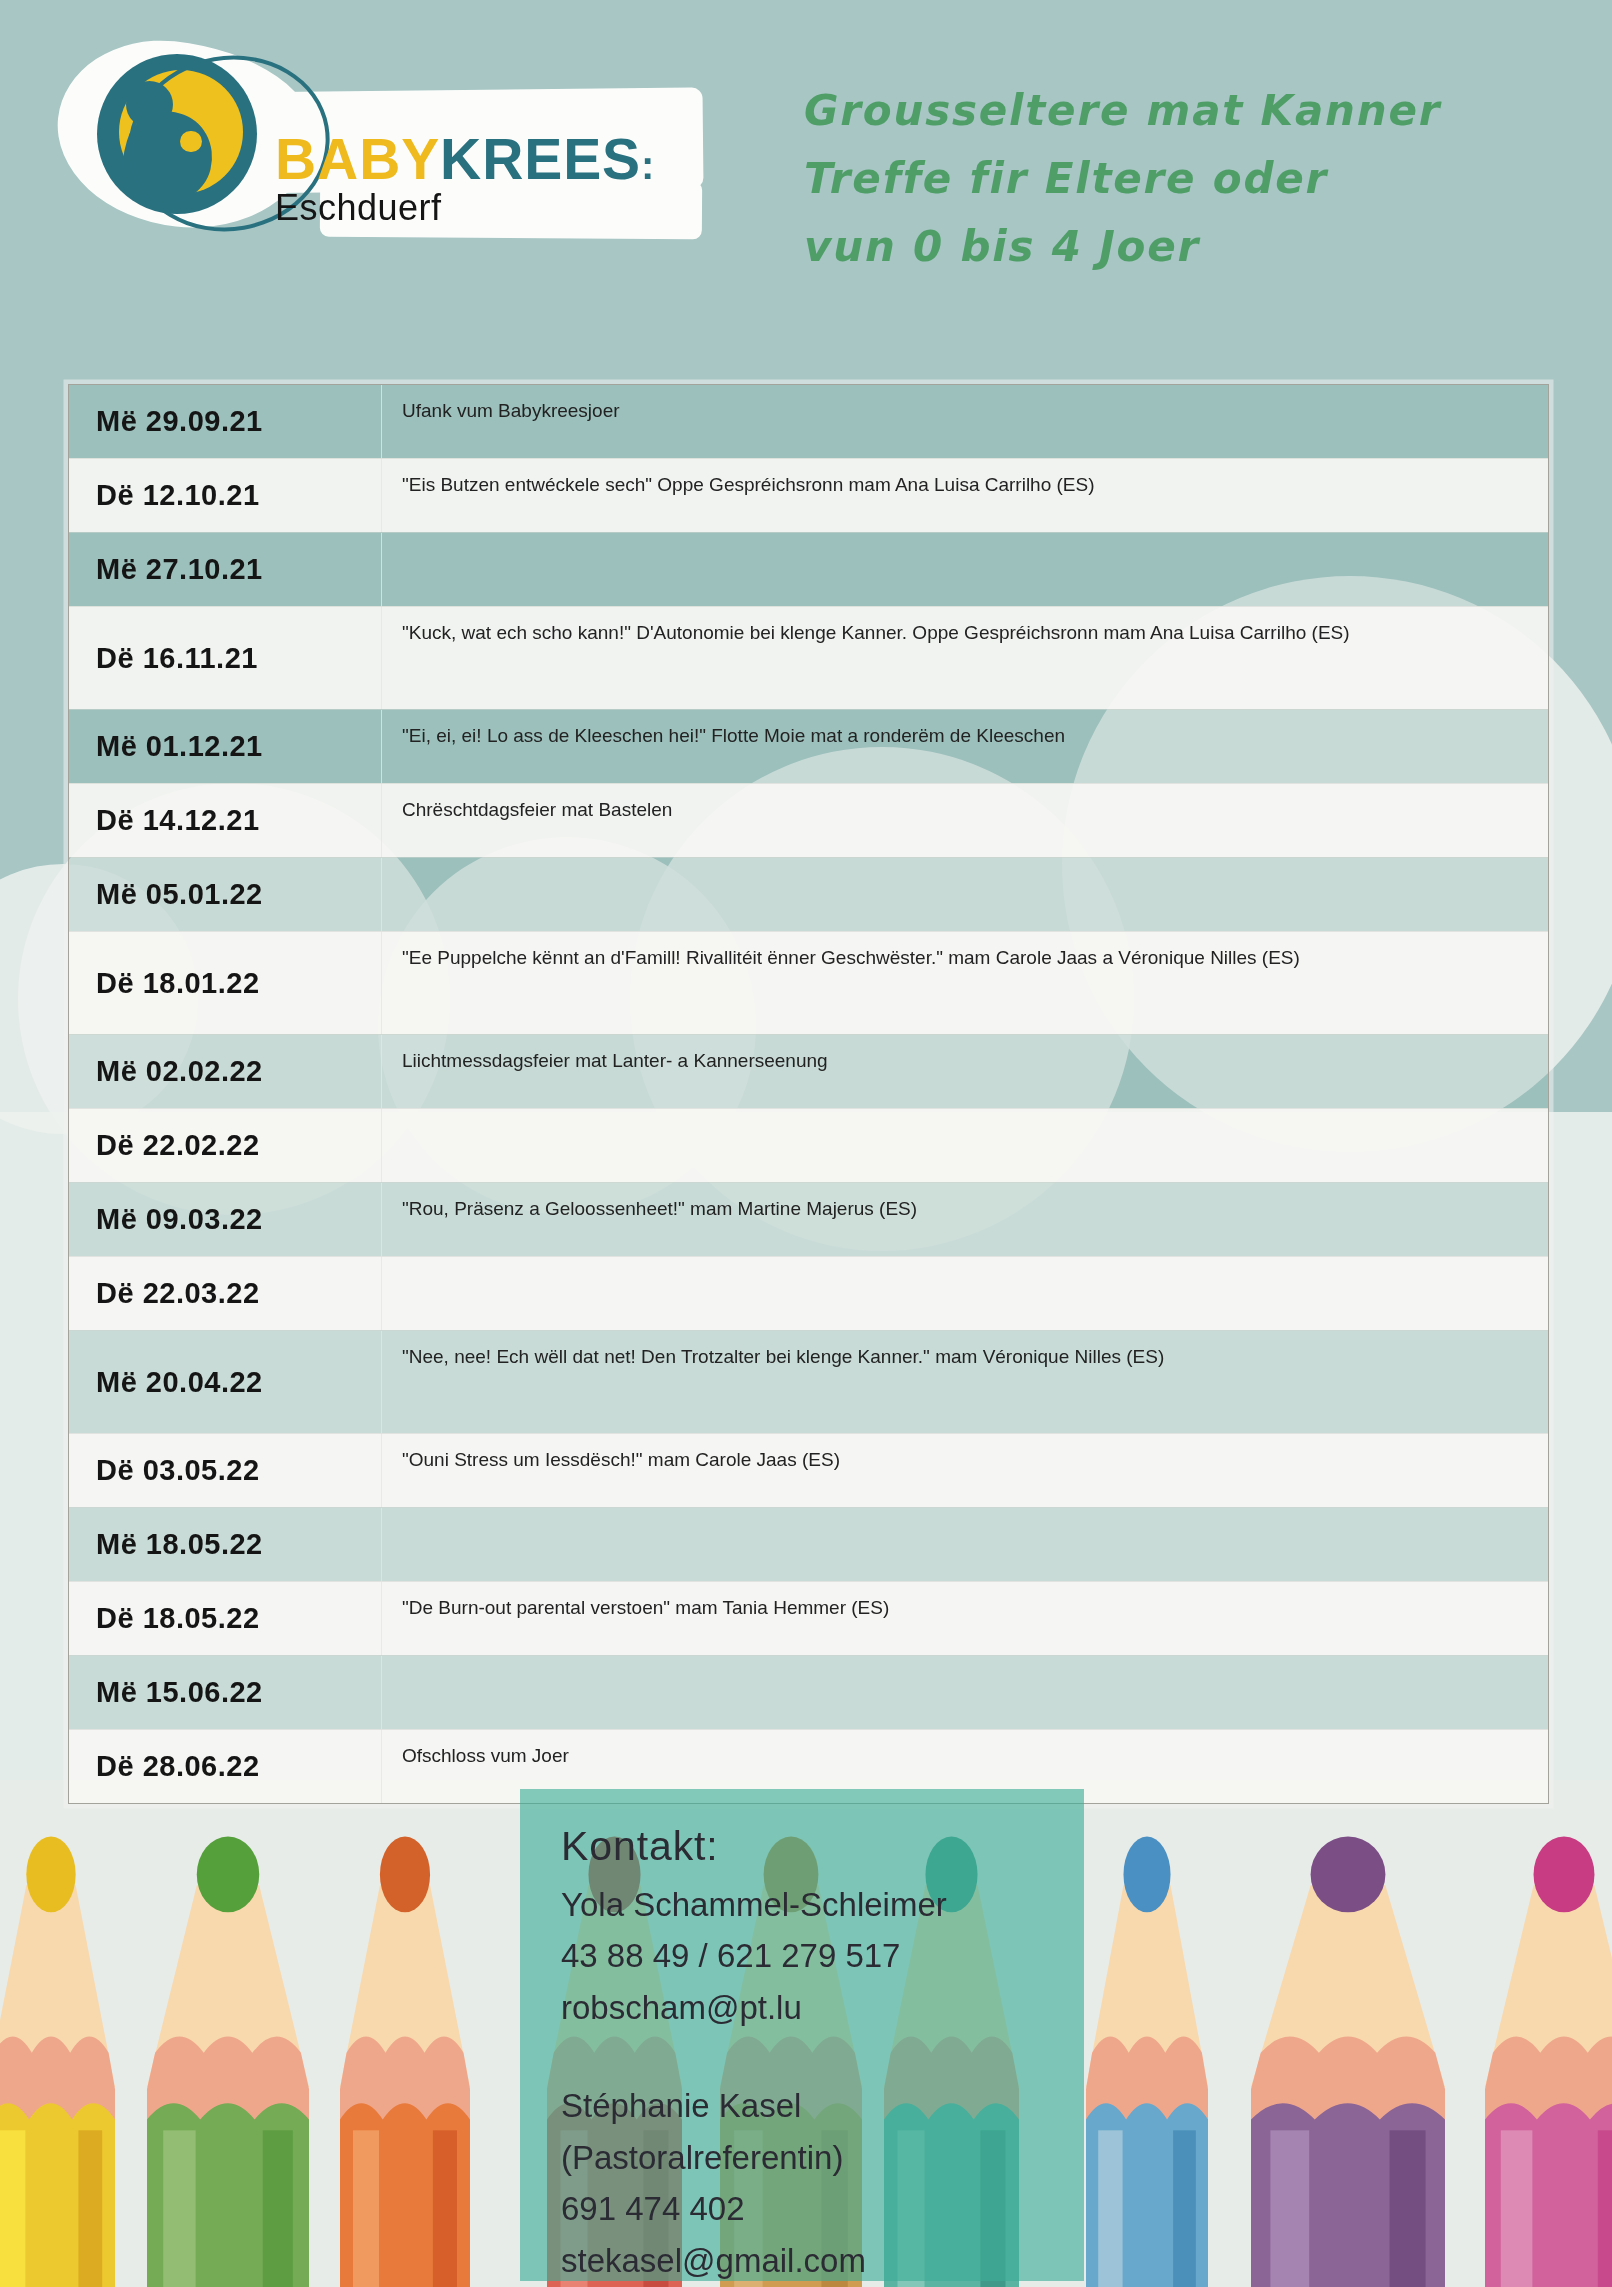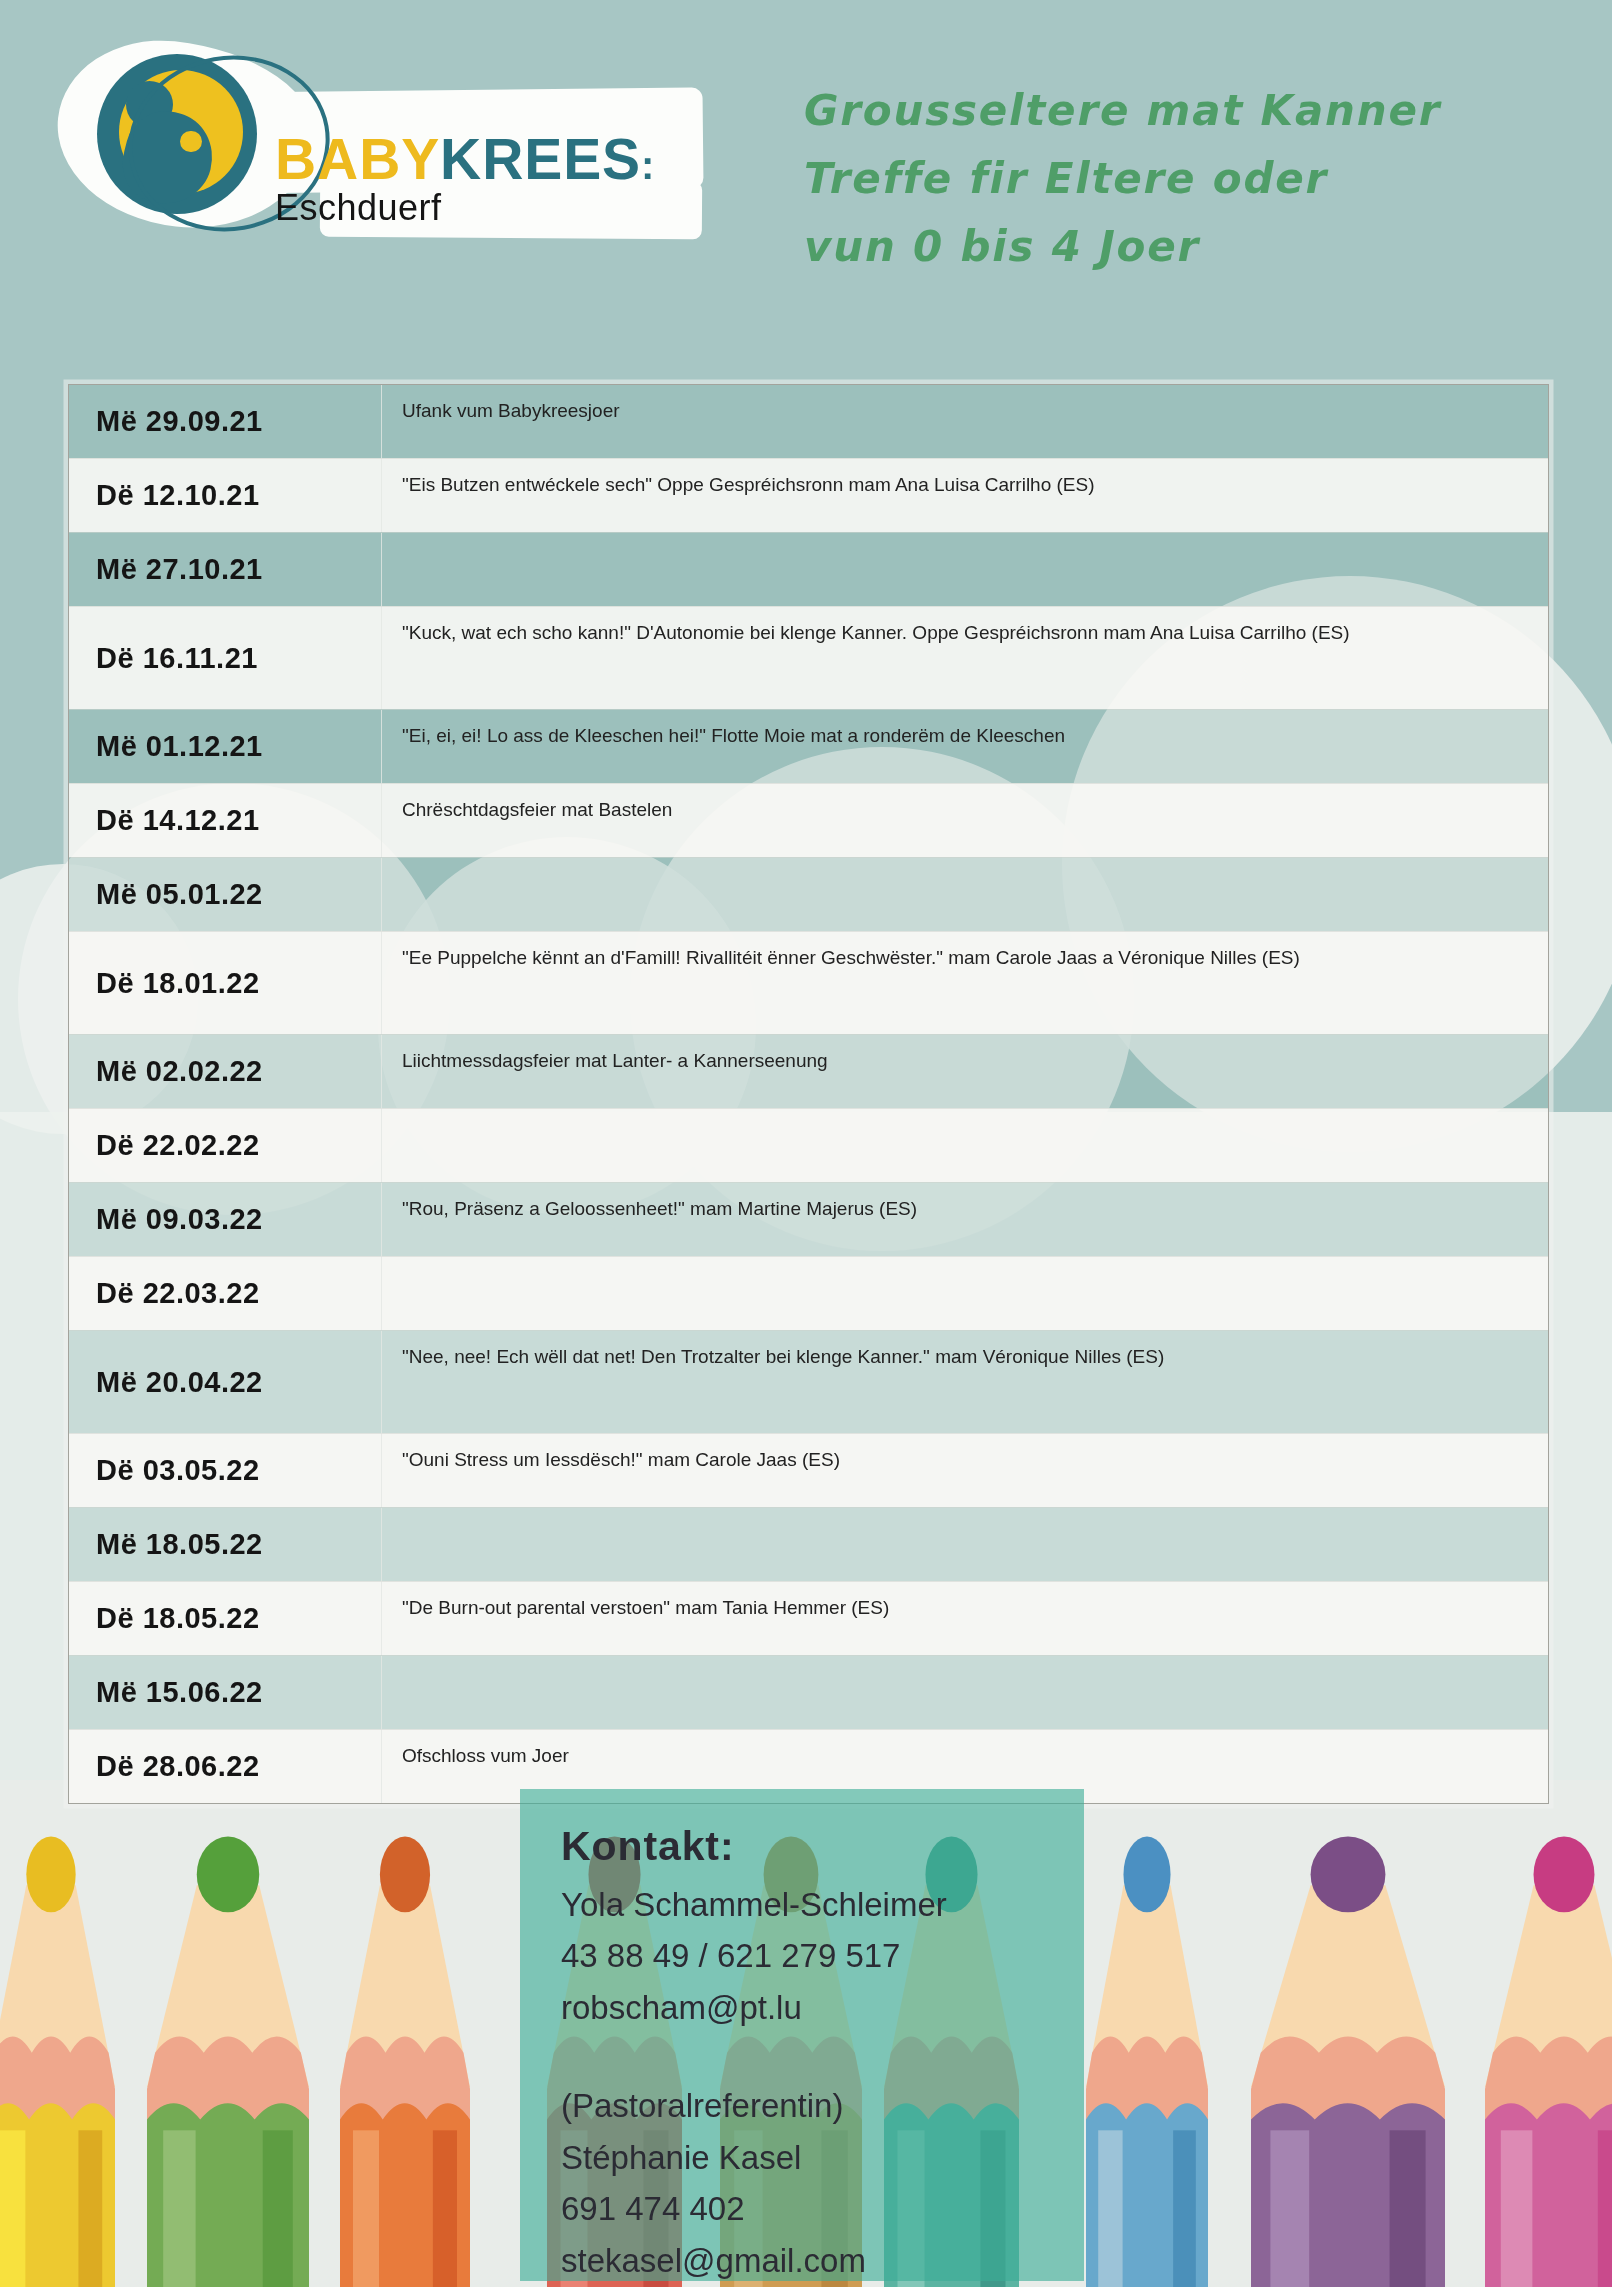--- a/index.html
+++ b/index.html
@@ -49,21 +49,21 @@
              padding-left:27px;border-right:1.8px solid rgba(228,231,228,.8);
              font-size:29px;font-weight:700;color:#151515;letter-spacing:0.5px;white-space:nowrap;}
   .cell-desc{flex:1;display:flex;align-items:flex-start;box-sizing:border-box;
              padding:12.6px 25px 12.6px 20px;font-size:19px;color:#222;line-height:1.42;}
   .cell-desc span{max-width:1044px;display:block;}
 
   
   .contact-box{position:absolute;left:520px;top:1789px;width:564px;height:492px;
                background:rgba(60,172,150,.62);z-index:3;}
   .contact-inner{padding:34px 9px 0 41px;color:#2b2b34;}
-  .contact-heading{font-size:41px;font-weight:700;letter-spacing:0.9px;margin-bottom:9px;}
+  .contact-heading{font-size:41px;font-weight:400;letter-spacing:0.9px;margin-bottom:9px;}
   .contact-line{font-size:33px;line-height:1.56;font-weight:500;}
   .contact-group-2{margin-top:47px;}
 
   
   .pencil{position:absolute;top:1833px;height:455px;}
   .pencil.front{z-index:4;}
   .pencil.behind{z-index:2;}
 </style>
 </head>
 <body>
@@ -235,22 +235,22 @@
       <rect x="14" y="330" width="28" height="175" fill="#82c7b8"></rect>
       <rect x="100" y="330" width="26" height="175" fill="#41998a"></rect>
     </svg>
     <div class="contact-box">
     <div class="contact-inner">
       <div class="contact-heading">Kontakt:</div>
       <div class="contact-line">Yola Schammel-Schleimer</div>
       <div class="contact-line">43 88 49 / 621 279 517</div>
       <div class="contact-line">robscham@pt.lu</div>
       <div class="contact-group-2">
+        <div class="contact-line">Stéphanie Kasel</div>
         <div class="contact-line">(Pastoralreferentin)</div>
-        <div class="contact-line">Stéphanie Kasel</div>
         <div class="contact-line">691 474 402</div>
         <div class="contact-line">stekasel@gmail.com</div>
       </div>
     </div>
   </div>
 
 <svg viewBox="0 0 140 505" preserveAspectRatio="none" class="pencil front" style="left: -12.6px; width: 128px;">
       <polygon points="43,58 97,58 140,282 0,282" fill="#f8d9ae"></polygon>
       <ellipse cx="70" cy="46" rx="27" ry="42" fill="#e8bd22"></ellipse>
       <path d="M0,284 L7,244 Q28,208 49,244 Q70,208 91,244 Q112,208 133,244 L140,284 L140,336 L0,336 Z" fill="#efa78c"></path>

